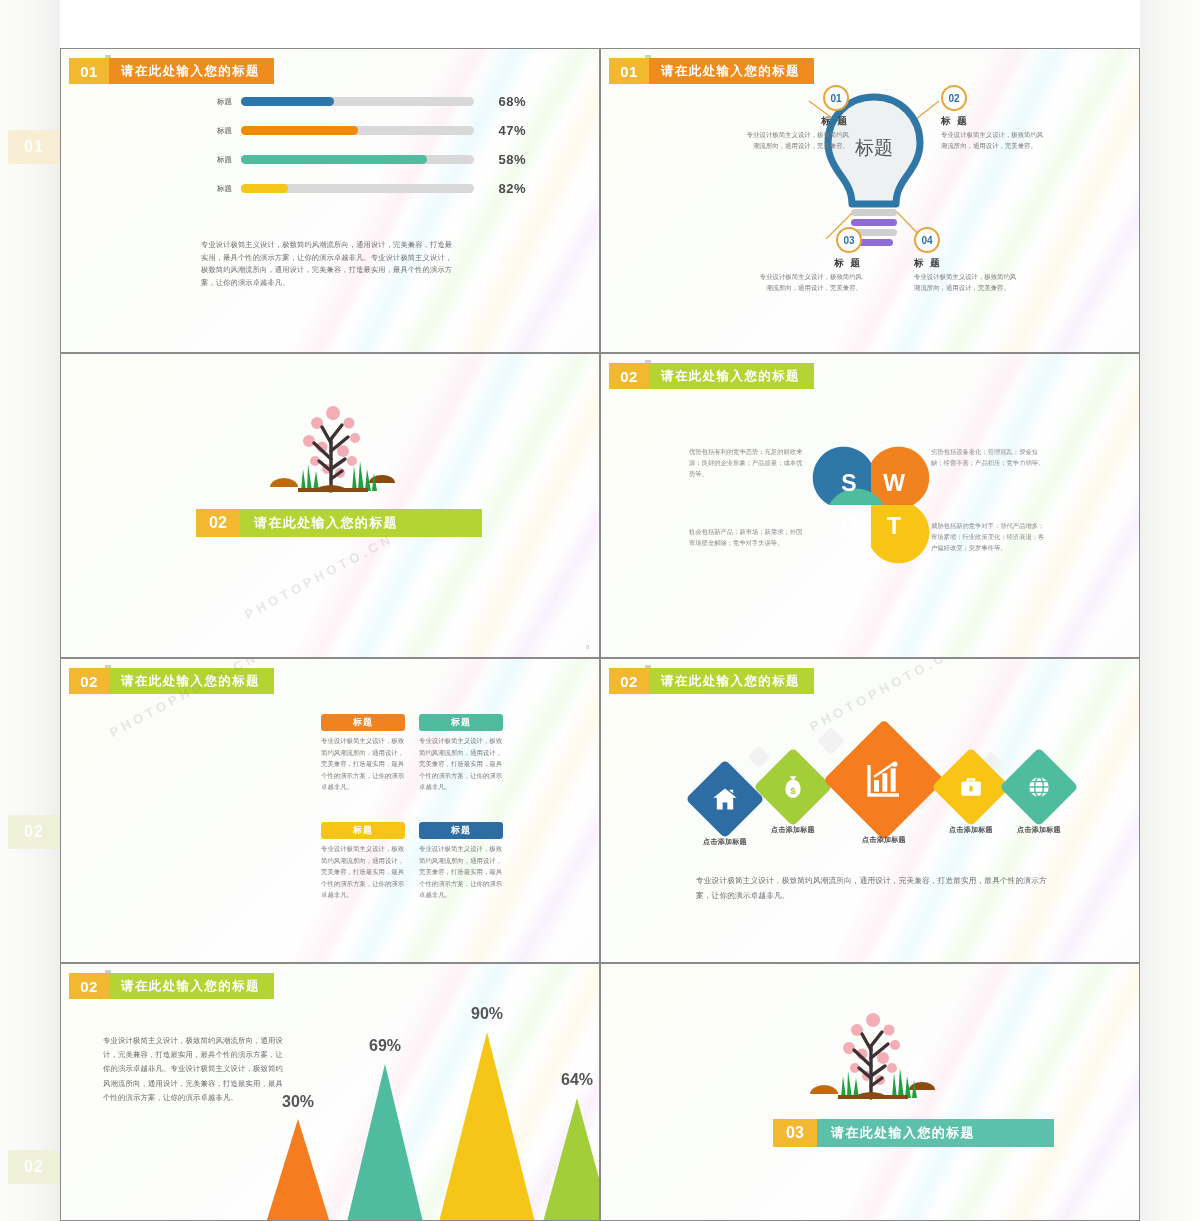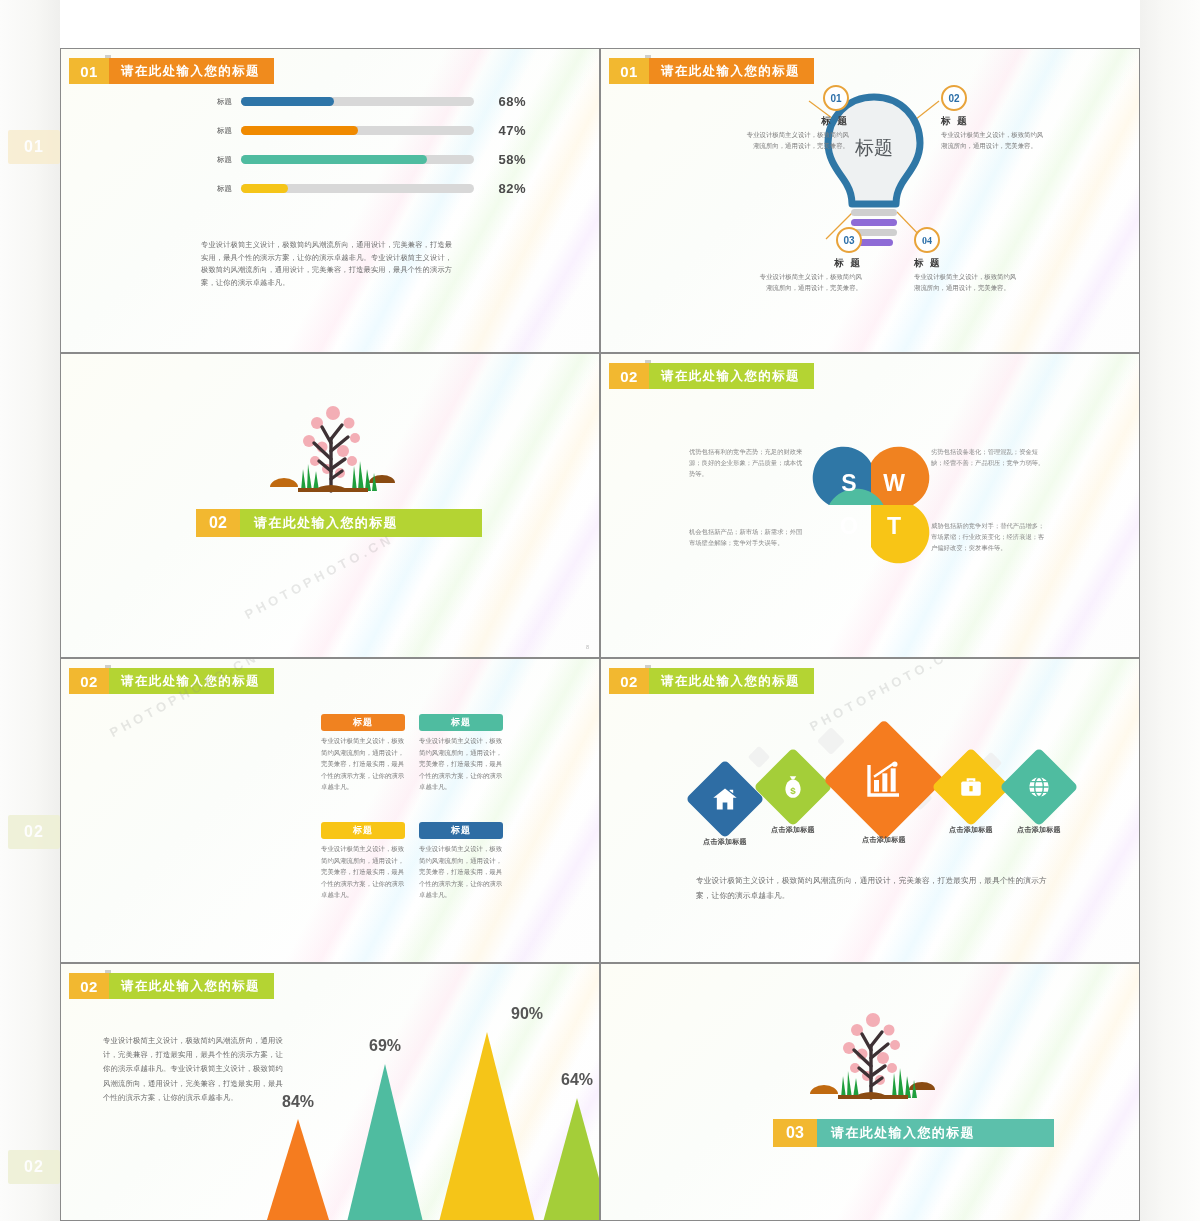--- a/index.html
+++ b/index.html
@@ -219,21 +219,21 @@
             <div class="t">标 题</div>
             <div class="d">专业设计极简主义设计，极致简约风潮流所向，通用设计，完美兼容。</div>
           </div>
 
           <div class="node left" style="left:155px;top:178px;text-align:right;">
             <div class="circ" style="margin-left:auto;">03</div>
             <div class="t">标 题</div>
             <div class="d">专业设计极简主义设计，极致简约风潮流所向，通用设计，完美兼容。</div>
           </div>
 
-          <div class="node right" style="left:313px;top:178px;font-family:Liberation Serif, serif;">
+          <div class="node right" style="left:313px;top:178px;">
             <div class="circ">04</div>
             <div class="t">标 题</div>
             <div class="d">专业设计极简主义设计，极致简约风潮流所向，通用设计，完美兼容。</div>
           </div>
         </div>
       </div>
     </div>
 
     <div class="slide" style="left:0;top:353px;">
       <div class="bg"></div>
@@ -426,33 +426,33 @@
           <div class="num">02</div>
           <div class="bar">请在此处输入您的标题</div>
         </div>
 
         <div class="body-copy" style="left:42px;top:70px;width:180px;font-size:7.3px;line-height:1.95;">专业设计极简主义设计，极致简约风潮流所向，通用设计，完美兼容，打造最实用，最具个性的演示方案，让你的演示卓越非凡。专业设计极简主义设计，极致简约风潮流所向，通用设计，完美兼容，打造最实用，最具个性的演示方案，让你的演示卓越非凡。</div>
 
         <div class="tri" style="left:205px;top:155px;">
           <svg width="64" height="104" viewBox="0 0 64 104">
               <polygon points="32,0 64,104 0,104" fill="#f57c1f"></polygon>
             </svg>
-          <div class="lbl" style="top:-26px;">84%</div>
+          <div class="lbl" style="top:-26px;">30%</div>
         </div>
         <div class="tri" style="left:286px;top:100px;">
           <svg width="76" height="158" viewBox="0 0 76 158">
               <polygon points="38,0 76,158 0,158" fill="#4fbca0"></polygon>
             </svg>
           <div class="lbl" style="top:-27px;">69%</div>
         </div>
         <div class="tri" style="left:378px;top:68px;">
           <svg width="96" height="190" viewBox="0 0 96 190">
               <polygon points="48,0 96,190 0,190" fill="#f5c518"></polygon>
             </svg>
-          <div class="lbl" style="top:-27px;margin-left:40px;">90%</div>
+          <div class="lbl" style="top:-27px;">90%</div>
         </div>
         <div class="tri" style="left:482px;top:134px;">
           <svg width="68" height="124" viewBox="0 0 68 124">
               <polygon points="34,0 68,124 0,124" fill="#a4ce39"></polygon>
             </svg>
           <div class="lbl" style="top:-27px;">64%</div>
         </div>
       </div>
     </div>
 

